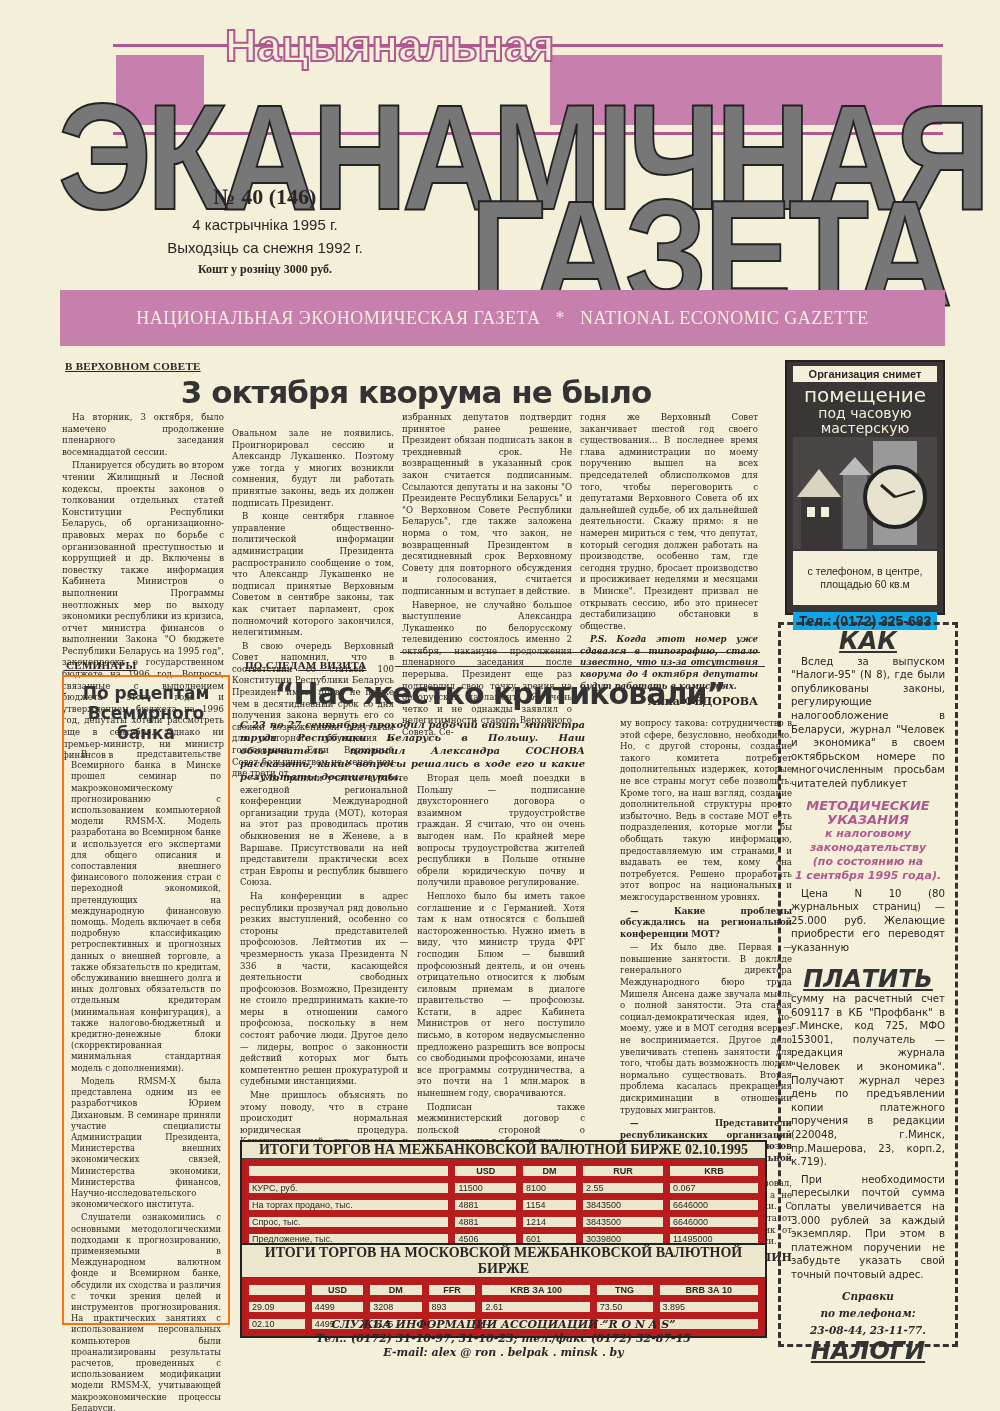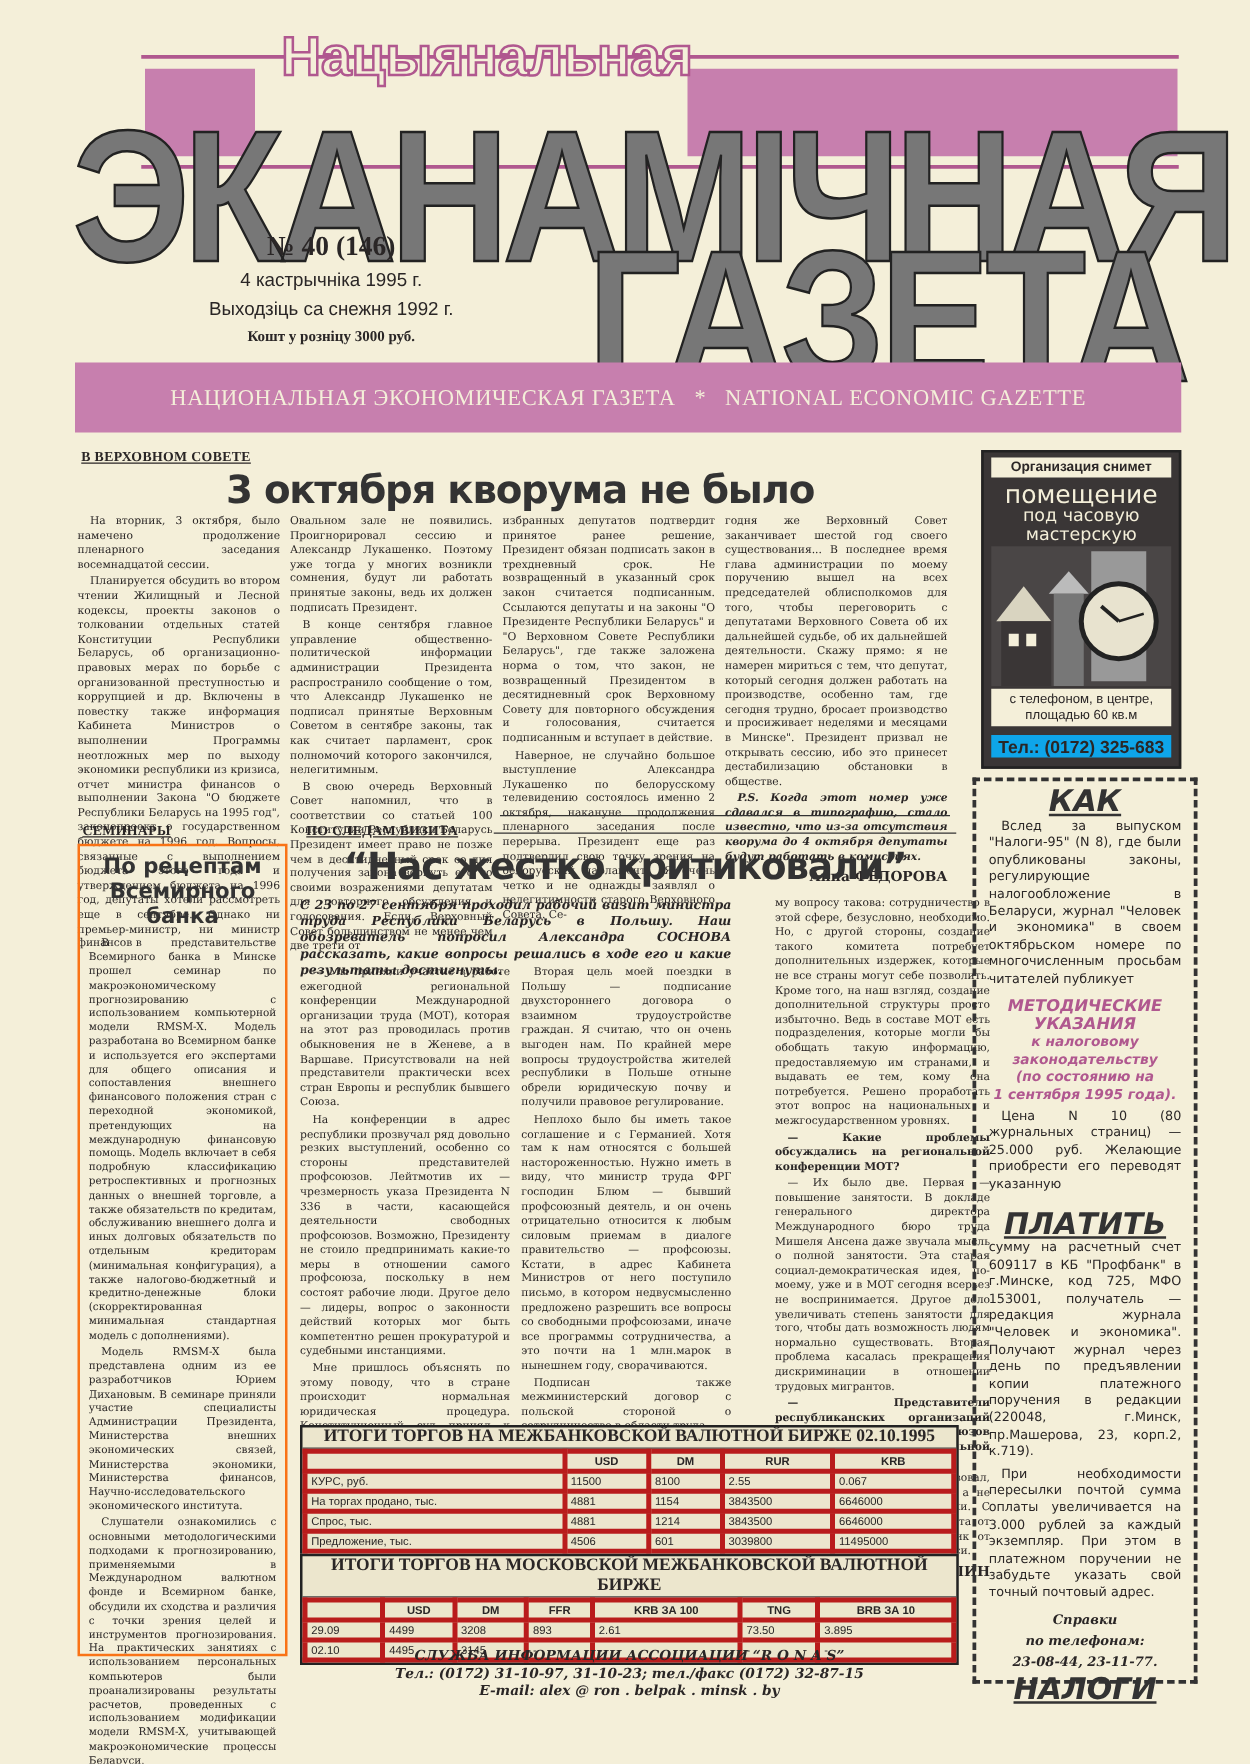--- a/index.html
+++ b/index.html
@@ -24,33 +24,33 @@
 .col{position:absolute;font-family:"DejaVu Serif",serif;font-size:8.6px;line-height:11.6px;text-align:justify;color:#2a2626}
 .col p{text-indent:10px;margin-bottom:2px}
 .col p.ni{text-indent:0}
 .italic{font-style:italic;font-weight:bold}
 .sig{text-align:right;font-weight:bold;font-size:11px;margin-top:4px}
 
 .ad{position:absolute;left:785px;top:360px;width:160px;height:255px;background:#3a3636;border:2px solid #222}
 .ad .top{background:#f4efd9;margin:4px 6px 0;text-align:center;font-family:"Liberation Sans",sans-serif;font-weight:bold;font-size:11px;padding:2px 0}
 .ad .h{color:#f4efd9;text-align:center;font-family:"DejaVu Sans",sans-serif;line-height:1.05}
 .ad .pic{margin:2px 6px;height:112px;background:#4a4646;position:relative;overflow:hidden}
-.ad .bot{background:#f4efd9;margin:0 6px;text-align:center;font-family:"Liberation Sans",sans-serif;font-size:10.5px;line-height:13px;padding:2px}
+.ad .bot{background:#f4efd9;margin:0 6px;text-align:center;font-family:"Liberation Sans",sans-serif;font-size:10.5px;line-height:13px;padding:14px}
 .ad .tel{background:#0ea5e9;margin:7px 6px 0;text-align:center;font-family:"Liberation Sans",sans-serif;font-weight:bold;font-size:14px;padding:1px 0}
 
 .kak{position:absolute;left:778px;top:622px;width:180px;height:725px;border:3px dashed #333;padding:6px 10px;font-family:"DejaVu Sans",sans-serif;font-size:10.2px;line-height:13.6px;color:#2a2626;text-align:justify}
 .kak .t{font-family:"DejaVu Sans",sans-serif;font-weight:bold;font-style:italic;font-size:24px;text-align:center;text-decoration:underline;color:#333;margin:4px 0 6px}
 .kak .mag{color:#b0588f;font-weight:bold;font-style:italic;text-align:center;font-size:11px;line-height:14px;margin:8px 0 4px}
 .kak .sp{font-family:"DejaVu Serif",serif;font-style:italic;font-weight:bold;text-align:center;font-size:10.5px;line-height:17px;margin-top:6px}
 .kak p{text-indent:10px}
 
 .sembox{position:absolute;left:62px;top:675px;width:168px;height:650px;border:2px solid #f97316;padding:6px 7px}
 
 table{border-collapse:collapse;width:100%;font-family:"Liberation Sans",sans-serif;font-size:9px}
-td,th{border:4px solid #b91c1c;padding:0 3px;height:16px;text-align:left}
+td,th{border:7px solid #b91c1c;padding:0 3px;height:16px;text-align:left}
 th{text-align:center;font-weight:bold}
 .tbox{position:absolute;left:240px;width:527px;border:2px solid #222;background:#ece6cd}
 .tbox .cap{font-family:"Liberation Serif",serif;font-weight:bold;font-size:14px;text-align:center;padding:0 0;border-bottom:1px solid #444}
 .ronas{position:absolute;left:240px;top:1318px;width:527px;text-align:center;font-family:"DejaVu Serif",serif;font-style:italic;font-weight:bold;font-size:11px;line-height:14px}
 hr.rule{position:absolute;border:none;border-top:1.5px solid #333}
 </style>
 </head>
 <body>
 
 <div class="abs mh-line" style="left:113px;top:44px;width:830px"></div>
@@ -67,21 +67,21 @@
   <div class="s">Кошт у розніцу 3000 руб.</div>
 </div>
 <div class="subband" style="white-space:pre">НАЦИОНАЛЬНАЯ ЭКОНОМИЧЕСКАЯ ГАЗЕТА   *   NATIONAL ECONOMIC GAZETTE</div>
 
 <div class="abs rubric" style="left:65px;top:360px">В ВЕРХОВНОМ СОВЕТЕ</div>
 <div class="abs hl" style="left:136px;top:374px;font-size:31px;width:560px;text-align:center">3 октября кворума не было</div>
 <div class="col" style="left:62px;top:412px;width:162px">
   <p>На вторник, 3 октября, было намечено продолжение пленарного заседания восемнадцатой сессии.</p>
   <p>Планируется обсудить во втором чтении Жилищный и Лесной кодексы, проекты законов о толковании отдельных статей Конституции Республики Беларусь, об организационно-правовых мерах по борьбе с организованной преступностью и коррупцией и др. Включены в повестку также информация Кабинета Министров о выполнении Программы неотложных мер по выходу экономики республики из кризиса, отчет министра финансов о выполнении Закона "О бюджете Республики Беларусь на 1995 год", законопроект о государственном бюджете на 1996 год. Вопросы, связанные с выполнением бюджета этого года и утверждением бюджета на 1996 год, депутаты хотели рассмотреть еще в сентябре. Однако ни премьер-министр, ни министр финансов в</p>
 </div>
-<div class="col" style="left:232px;top:412px;width:162px">
+<div class="col" style="left:232px;top:428px;width:162px">
   <p class="ni">Овальном зале не появились. Проигнорировал сессию и Александр Лукашенко. Поэтому уже тогда у многих возникли сомнения, будут ли работать принятые законы, ведь их должен подписать Президент.</p>
   <p>В конце сентября главное управление общественно-политической информации администрации Президента распространило сообщение о том, что Александр Лукашенко не подписал принятые Верховным Советом в сентябре законы, так как считает парламент, срок полномочий которого закончился, нелегитимным.</p>
   <p>В свою очередь Верховный Совет напомнил, что в соответствии со статьей 100 Конституции Республики Беларусь Президент имеет право не позже чем в десятидневный срок со дня получения закона вернуть его со своими возражениями депутатам для повторного обсуждения и голосования. Если Верховный Совет большинством не менее чем две трети от</p>
 </div>
 <div class="col" style="left:402px;top:412px;width:170px">
   <p class="ni">избранных депутатов подтвердит принятое ранее решение, Президент обязан подписать закон в трехдневный срок. Не возвращенный в указанный срок закон считается подписанным. Ссылаются депутаты и на законы "О Президенте Республики Беларусь" и "О Верховном Совете Республики Беларусь", где также заложена норма о том, что закон, не возвращенный Президентом в десятидневный срок Верховному Совету для повторного обсуждения и голосования, считается подписанным и вступает в действие.</p>
   <p>Наверное, не случайно большое выступление Александра Лукашенко по белорусскому телевидению состоялось именно 2 октября, накануне продолжения пленарного заседания после перерыва. Президент еще раз подтвердил свою точку зрения на белорусский парламент: "Я очень четко и не однажды заявлял о нелегитимности старого Верховного Совета. Се-</p>
 </div>
 <div class="col" style="left:580px;top:412px;width:178px">
   <p class="ni">годня же Верховный Совет заканчивает шестой год своего существования... В последнее время глава администрации по моему поручению вышел на всех председателей облисполкомов для того, чтобы переговорить с депутатами Верховного Совета об их дальнейшей судьбе, об их дальнейшей деятельности. Скажу прямо: я не намерен мириться с тем, что депутат, который сегодня должен работать на производстве, особенно там, где сегодня трудно, бросает производство и просиживает неделями и месяцами в Минске". Президент призвал не открывать сессию, ибо это принесет дестабилизацию обстановки в обществе.</p>

